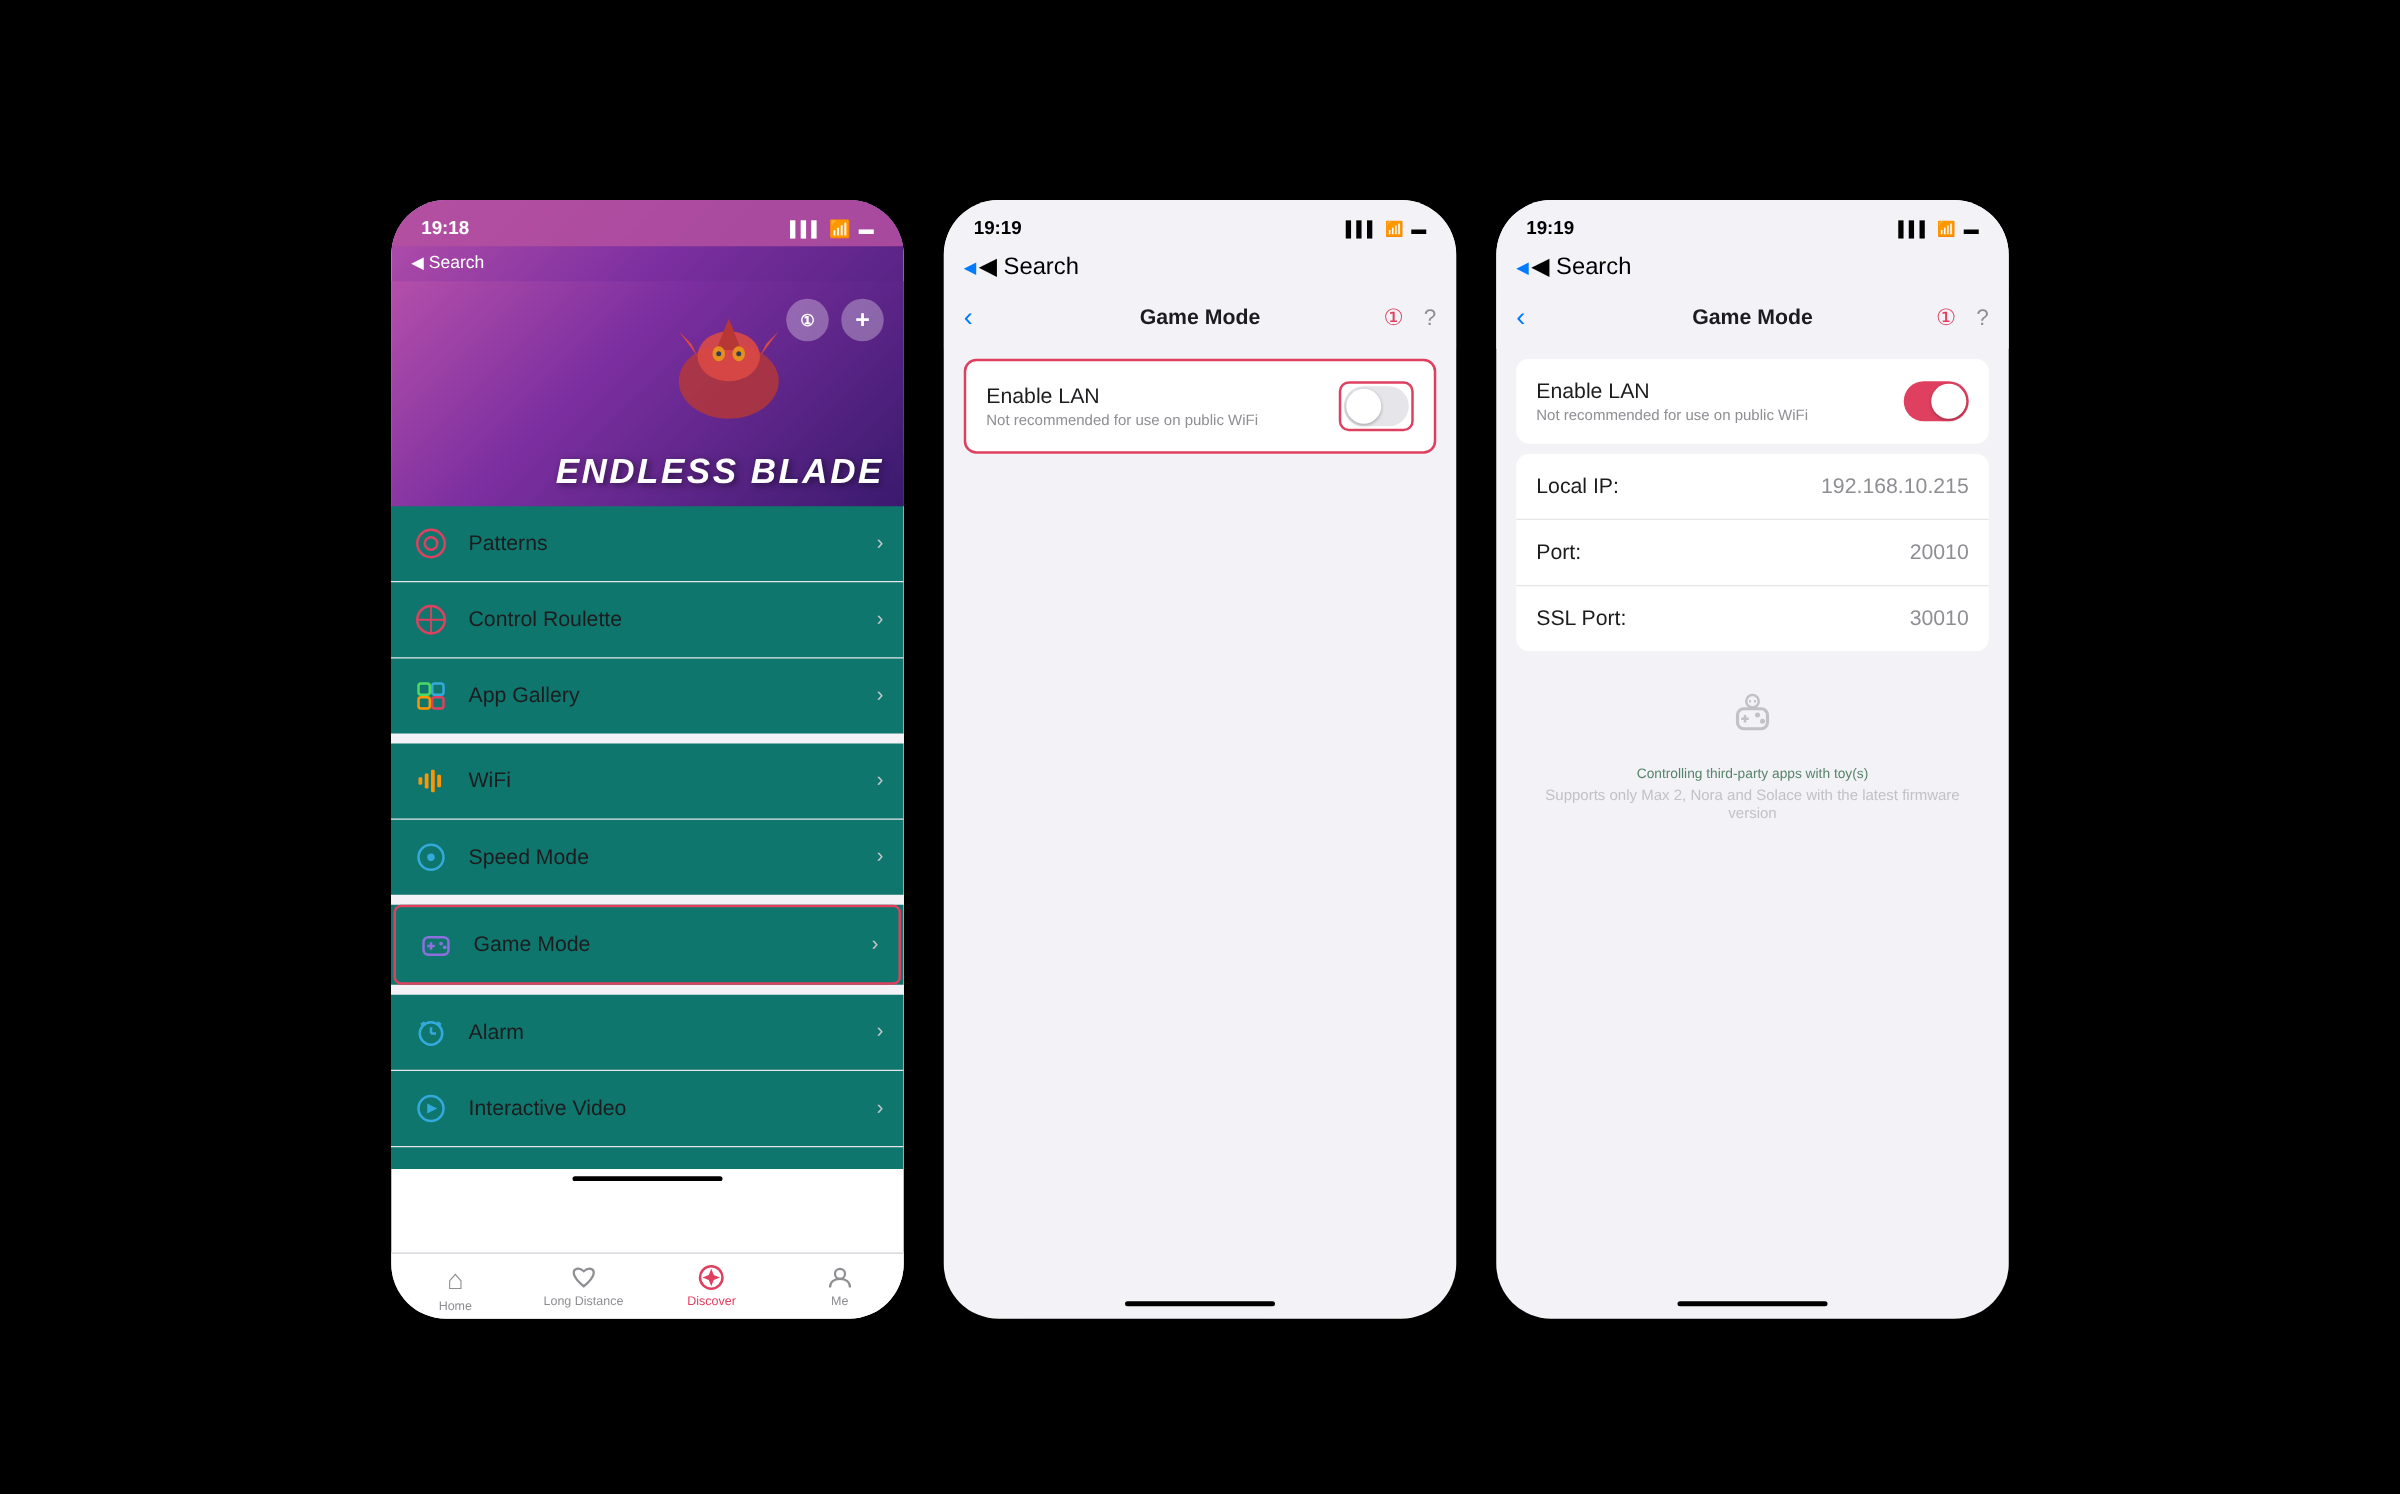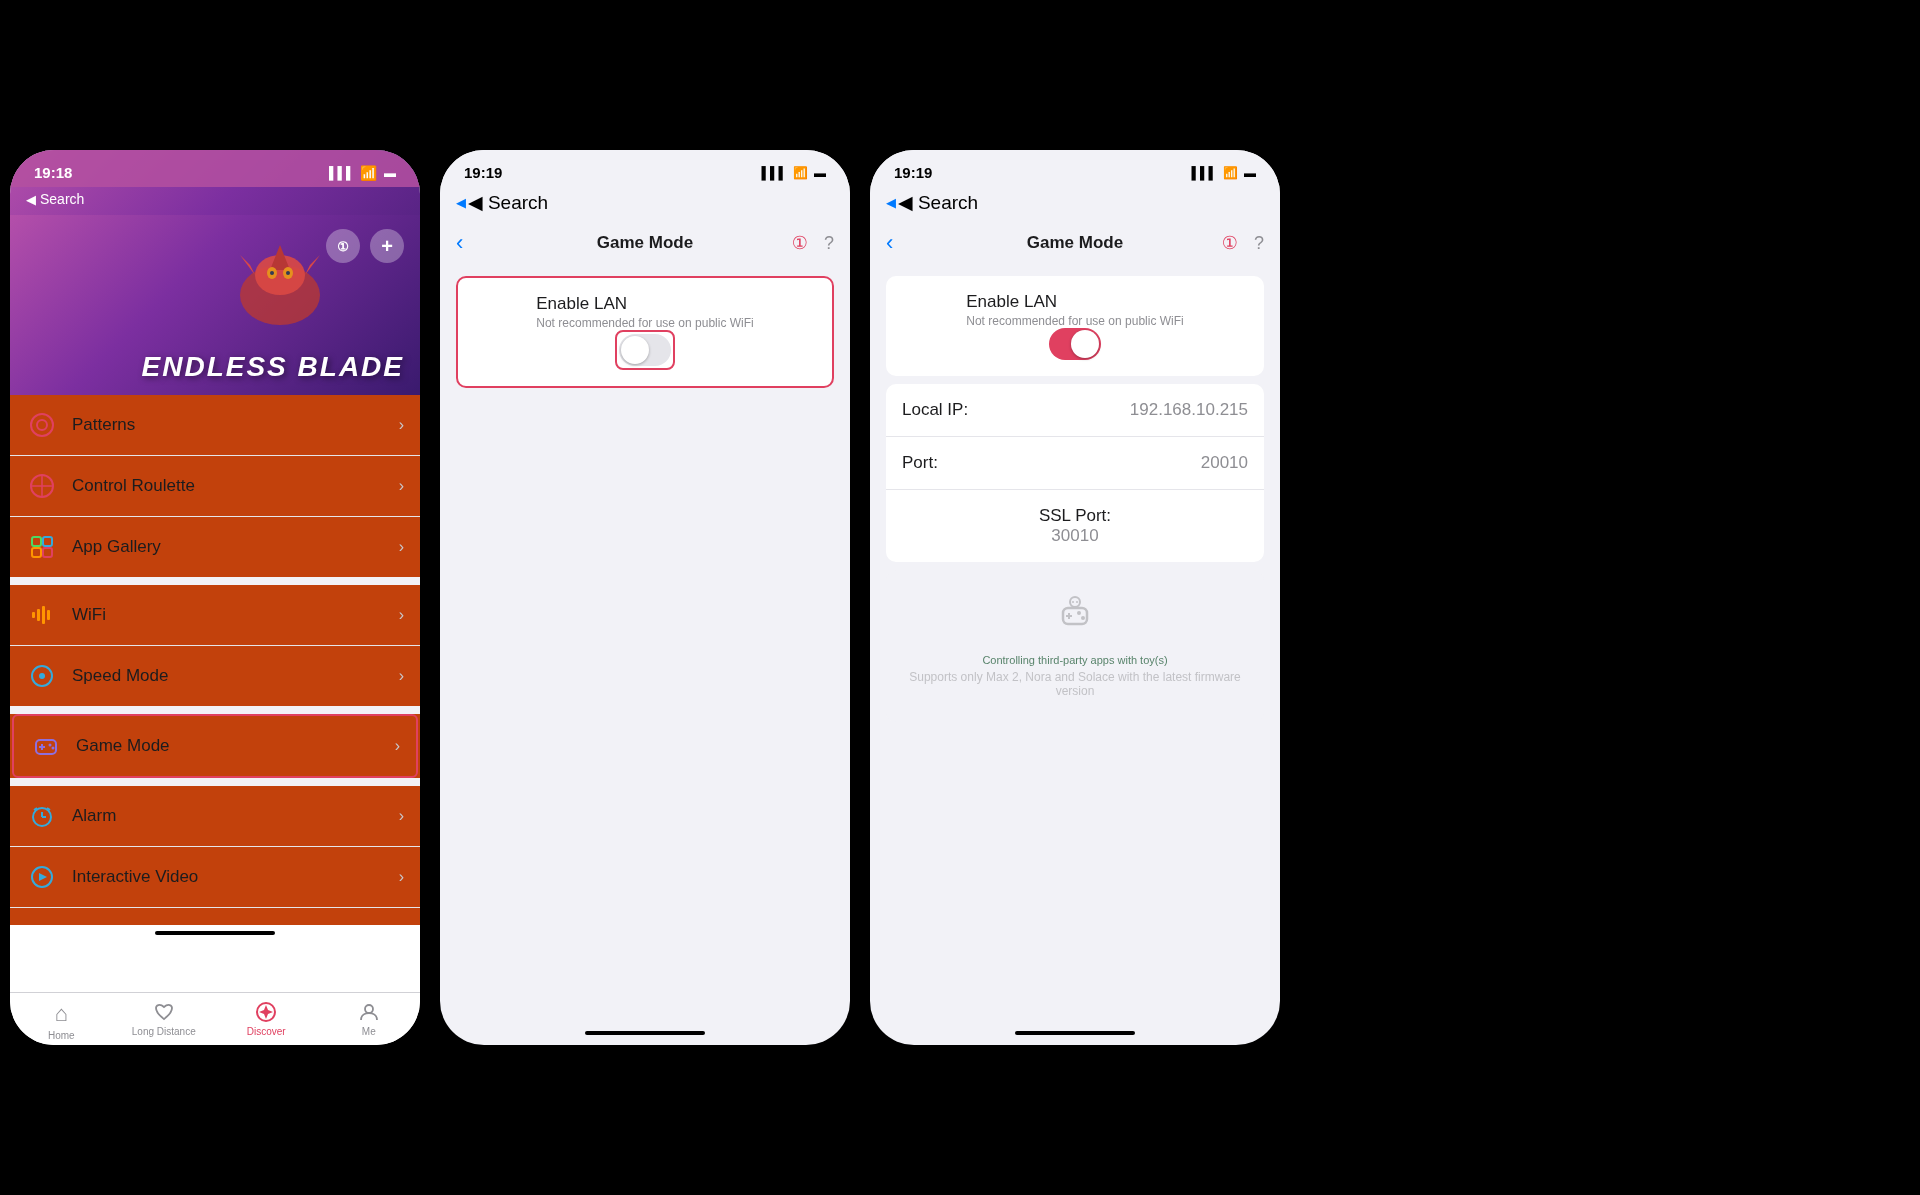--- a/index.html
+++ b/index.html
@@ -7,27 +7,27 @@
       background: #000;
       display: flex;
       justify-content: center;
       align-items: flex-start;
       min-height: 100vh;
       font-family: -apple-system, BlinkMacSystemFont, 'Helvetica Neue', sans-serif;
     }
     .screens-container {
       display: flex;
       flex-direction: row;
-      gap: 0;
+      gap: 12px;
       width: 1920px;
       height: 1195px;
       background: #000;
       align-items: flex-start;
-      justify-content: flex-start;
-      padding-top: 0;
+      justify-content: center;
+      padding-top: 10px;
     }
 
     
     .phone-screen {
       width: 410px;
       height: 895px;
       background: #fff;
       border-radius: 44px;
       overflow: hidden;
       position: relative;
@@ -115,21 +115,21 @@
       height: 120px;
       opacity: 0.9;
     }
 
     
     .menu-list {
       background: #f2f2f7;
       flex: 1;
     }
     .menu-section {
-      background: #c2410c;
+      background: #0f766e;
       margin-bottom: 8px;
     }
     .menu-item {
       display: flex;
       align-items: center;
       padding: 14px 16px;
       border-bottom: 0.5px solid #e5e5ea;
       cursor: pointer;
       position: relative;
     }
@@ -241,21 +241,20 @@
       overflow: hidden;
     }
     .card-row {
       display: flex;
       align-items: center;
       padding: 16px;
       border-bottom: 0.5px solid #e5e5ea;
     }
     .card-row:last-child {
       border-bottom: none;
-      flex-direction: column;
     }
     .card-row-label {
       flex: 1;
       font-size: 17px;
       color: #1c1c1e;
     }
     .card-row-sublabel {
       font-size: 12px;
       color: #8e8e93;
       margin-top: 2px;

